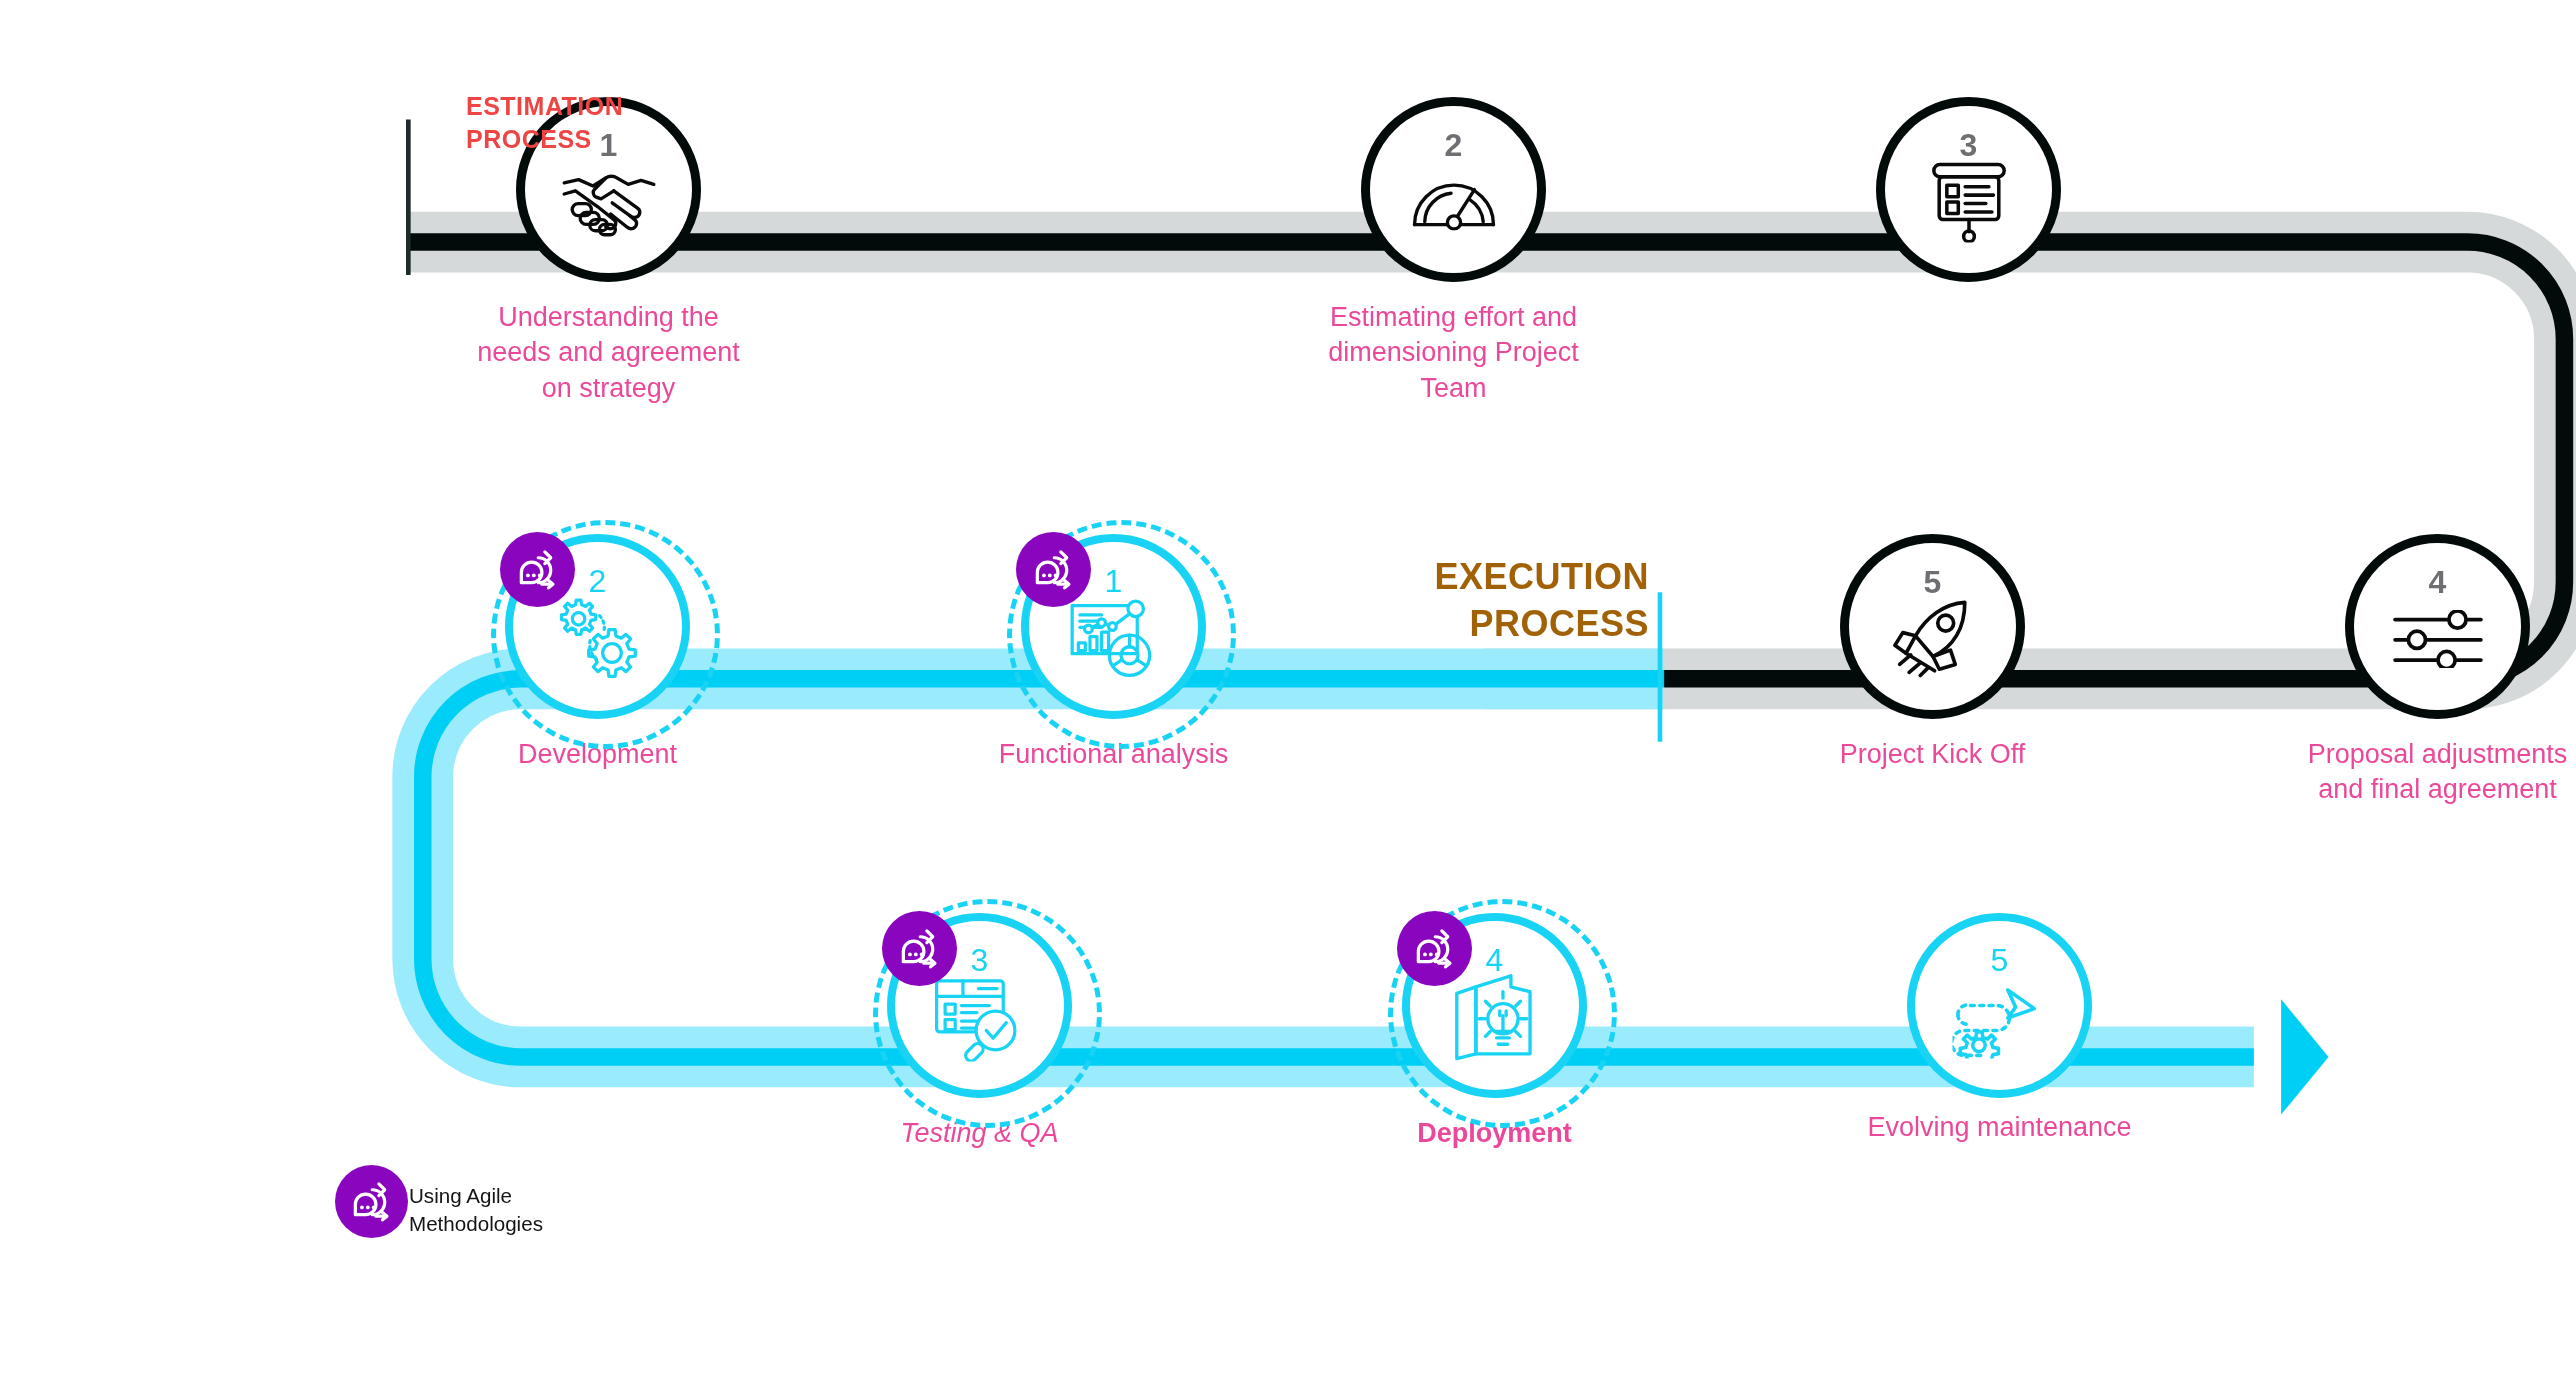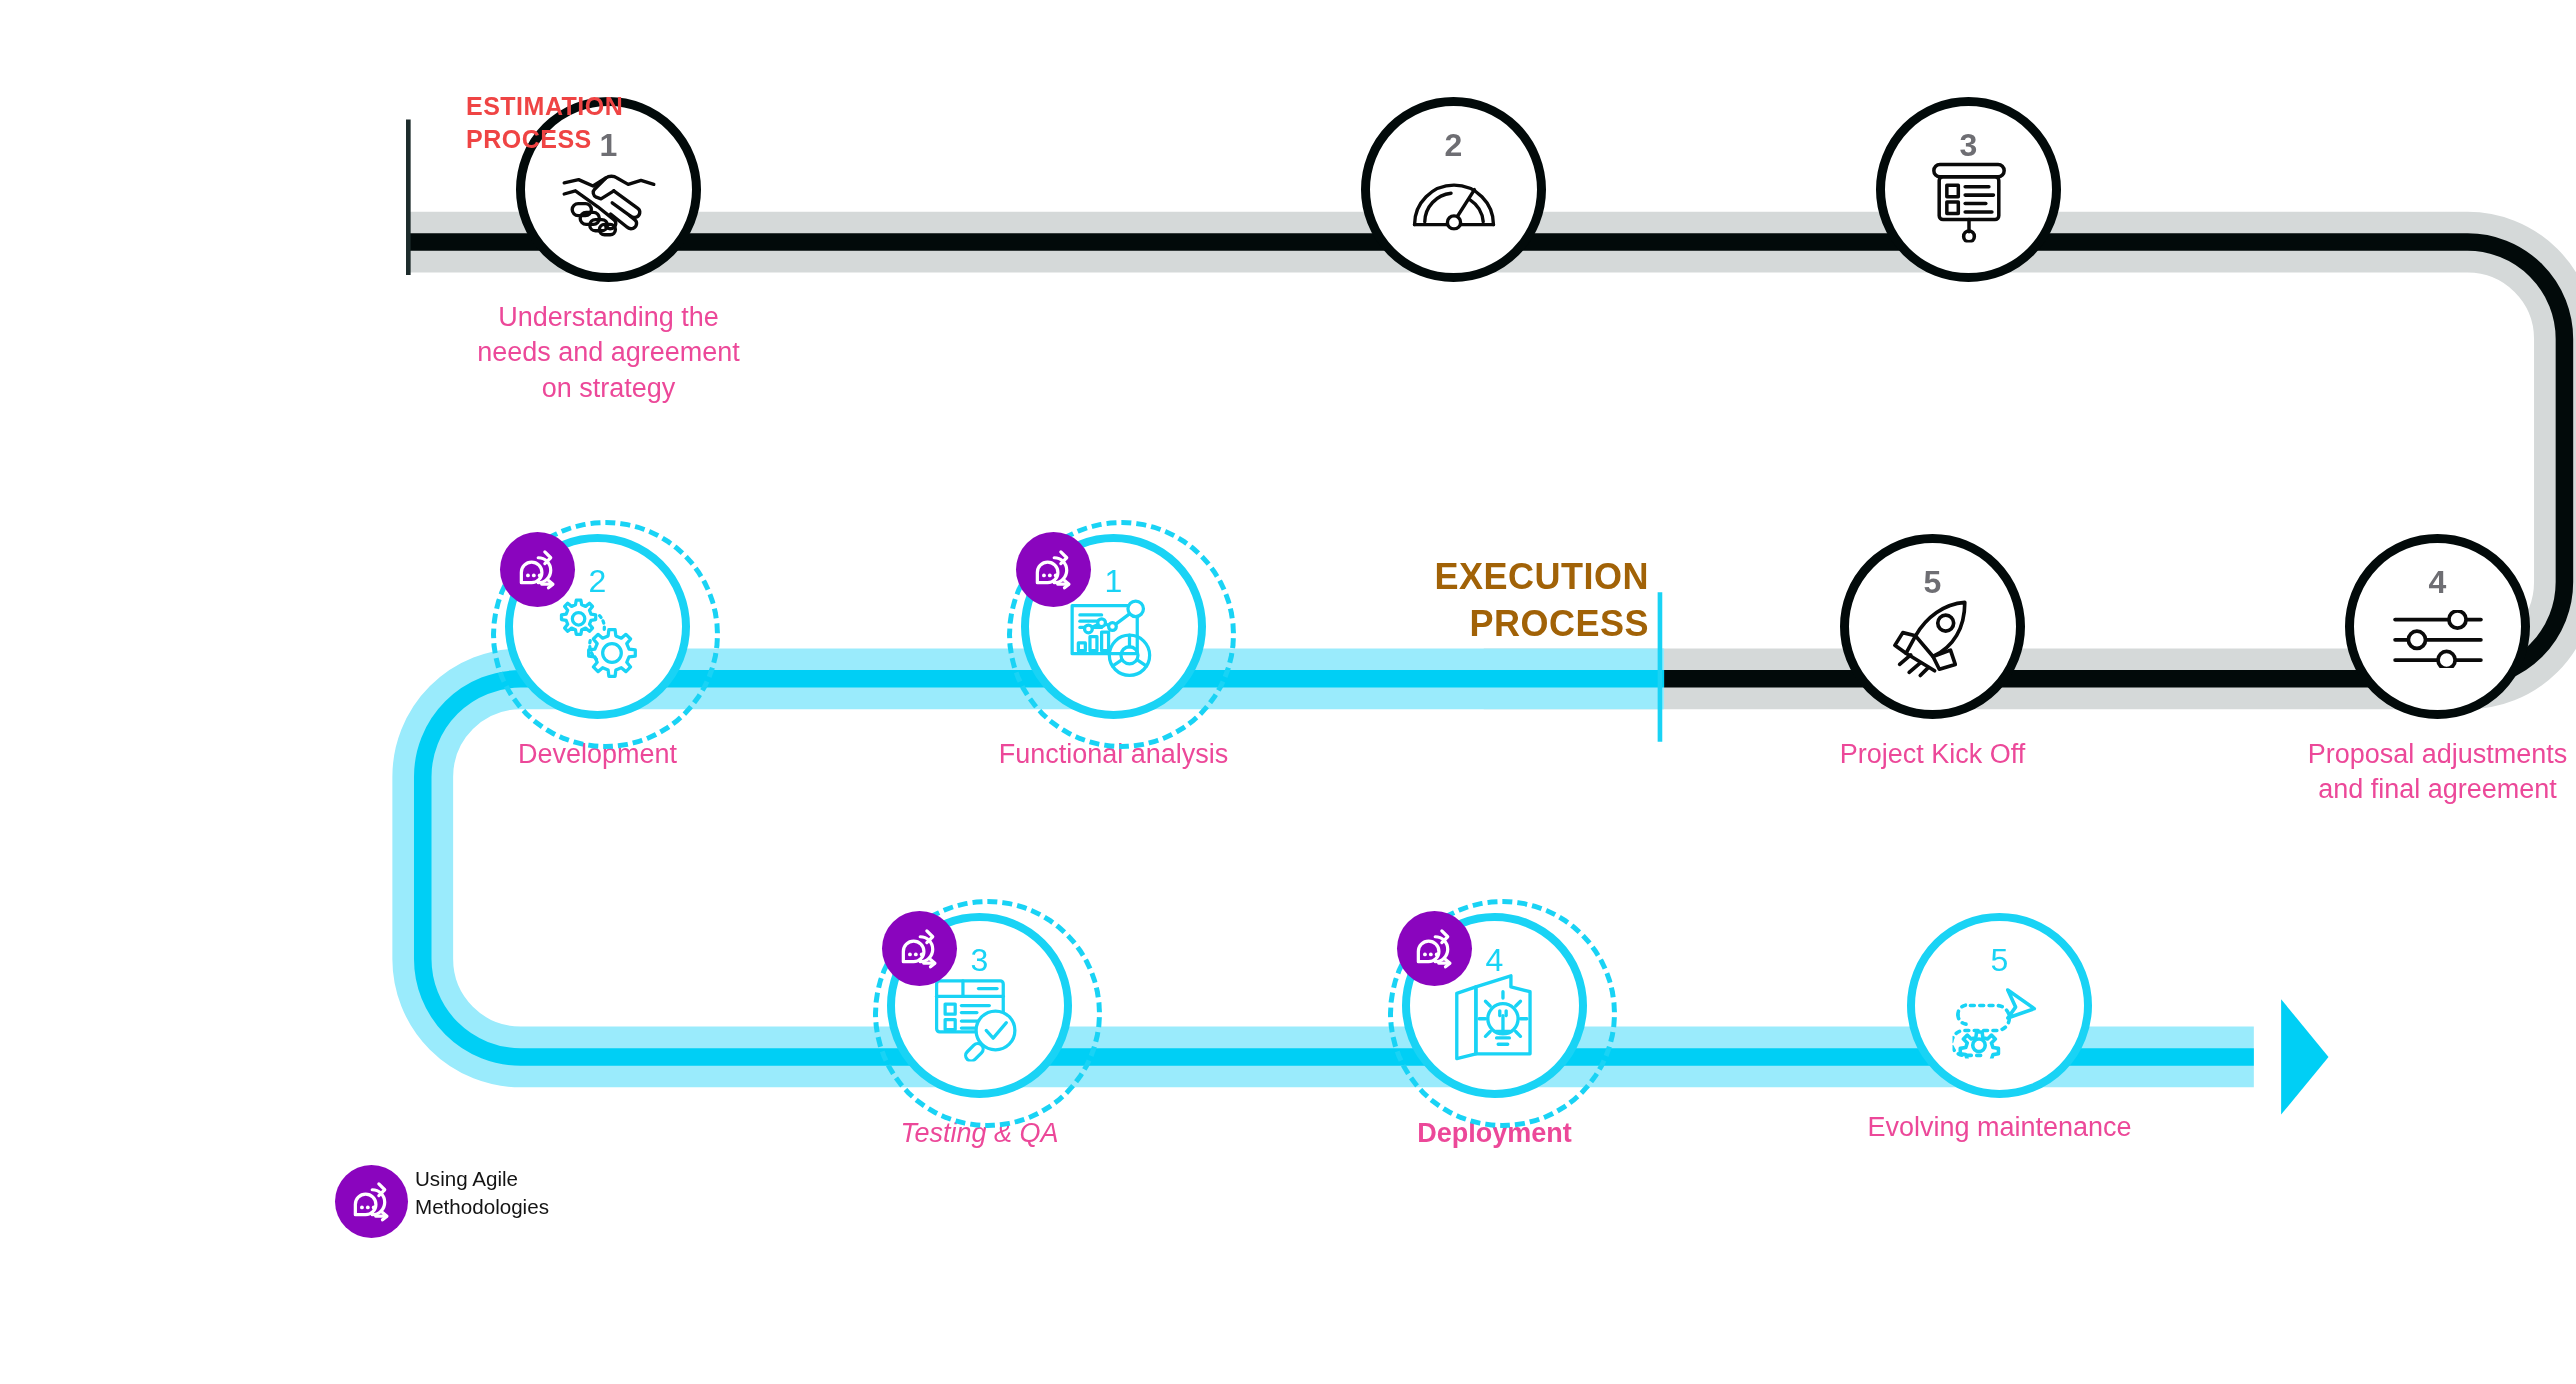--- a/index.html
+++ b/index.html
@@ -24,21 +24,21 @@
   .num.cy{color:#19D3F5;font-weight:400;}
   .glyph{position:absolute;left:50%;top:58%;transform:translate(-50%,-50%);}
   .cap{margin-top:17.5px;font-size:27px;line-height:1.33;color:#ec4899;font-weight:400;}
 
   
   .badge{position:absolute;width:75px;height:75px;border-radius:50%;background:#8A05BE;
          display:flex;align-items:center;justify-content:center;z-index:9;}
   .badge.on-node{left:-13.4px;top:-10.3px;}
 
   
-  .legend{position:absolute;left:335px;top:1165px;display:flex;align-items:flex-start;gap:7px;}
+  .legend{position:absolute;left:335px;top:1165px;display:flex;align-items:flex-end;gap:1px;}
   .legend .badge{position:relative;left:0;top:0;width:73px;height:73px;}
   .legend-txt{font-size:20.6px;line-height:1.35;color:#141414;}
 </style>
 </head>
 <body>
 
 <div id="stage">
 
   <svg class="layer" viewBox="0 0 5687 2687">
 
@@ -86,20 +86,22 @@
         <svg width="88" height="57" viewBox="0 0 120 78" fill="none" stroke="#0A0A0A" stroke-width="4.6" stroke-linecap="round" stroke-linejoin="round">
           <path d="M6 70 A 54 54 0 0 1 114 70"></path>
           <line x1="6" y1="70" x2="114" y2="70"></line>
           <path d="M20 66 A 40 40 0 0 1 56 27"></path>
           <path d="M100 66 A 40 40 0 0 0 82 36"></path>
           <path d="M60 66 L88 22"></path>
           <circle cx="60" cy="67" r="9" fill="#fff"></circle>
         </svg>
       </div>
     </div>
+    <div class="cap" style="white-space:pre-line;">Estimating effort and
+dimensioning Project Team</div>
   </div>
 
   <div class="node" style="left:1824px;top:97px;">
     <div class="ring dark">
       <div class="num grey">3</div>
       <div class="glyph">
         <svg width="77" height="81" viewBox="0 0 100 106" fill="none" stroke="#0A0A0A" stroke-width="4.6" stroke-linecap="round" stroke-linejoin="round">
           <rect x="4" y="4" width="92" height="16" rx="8"></rect>
           <rect x="11" y="20" width="78" height="56" rx="5"></rect>
           <rect x="21" y="31" width="15" height="15"></rect>

